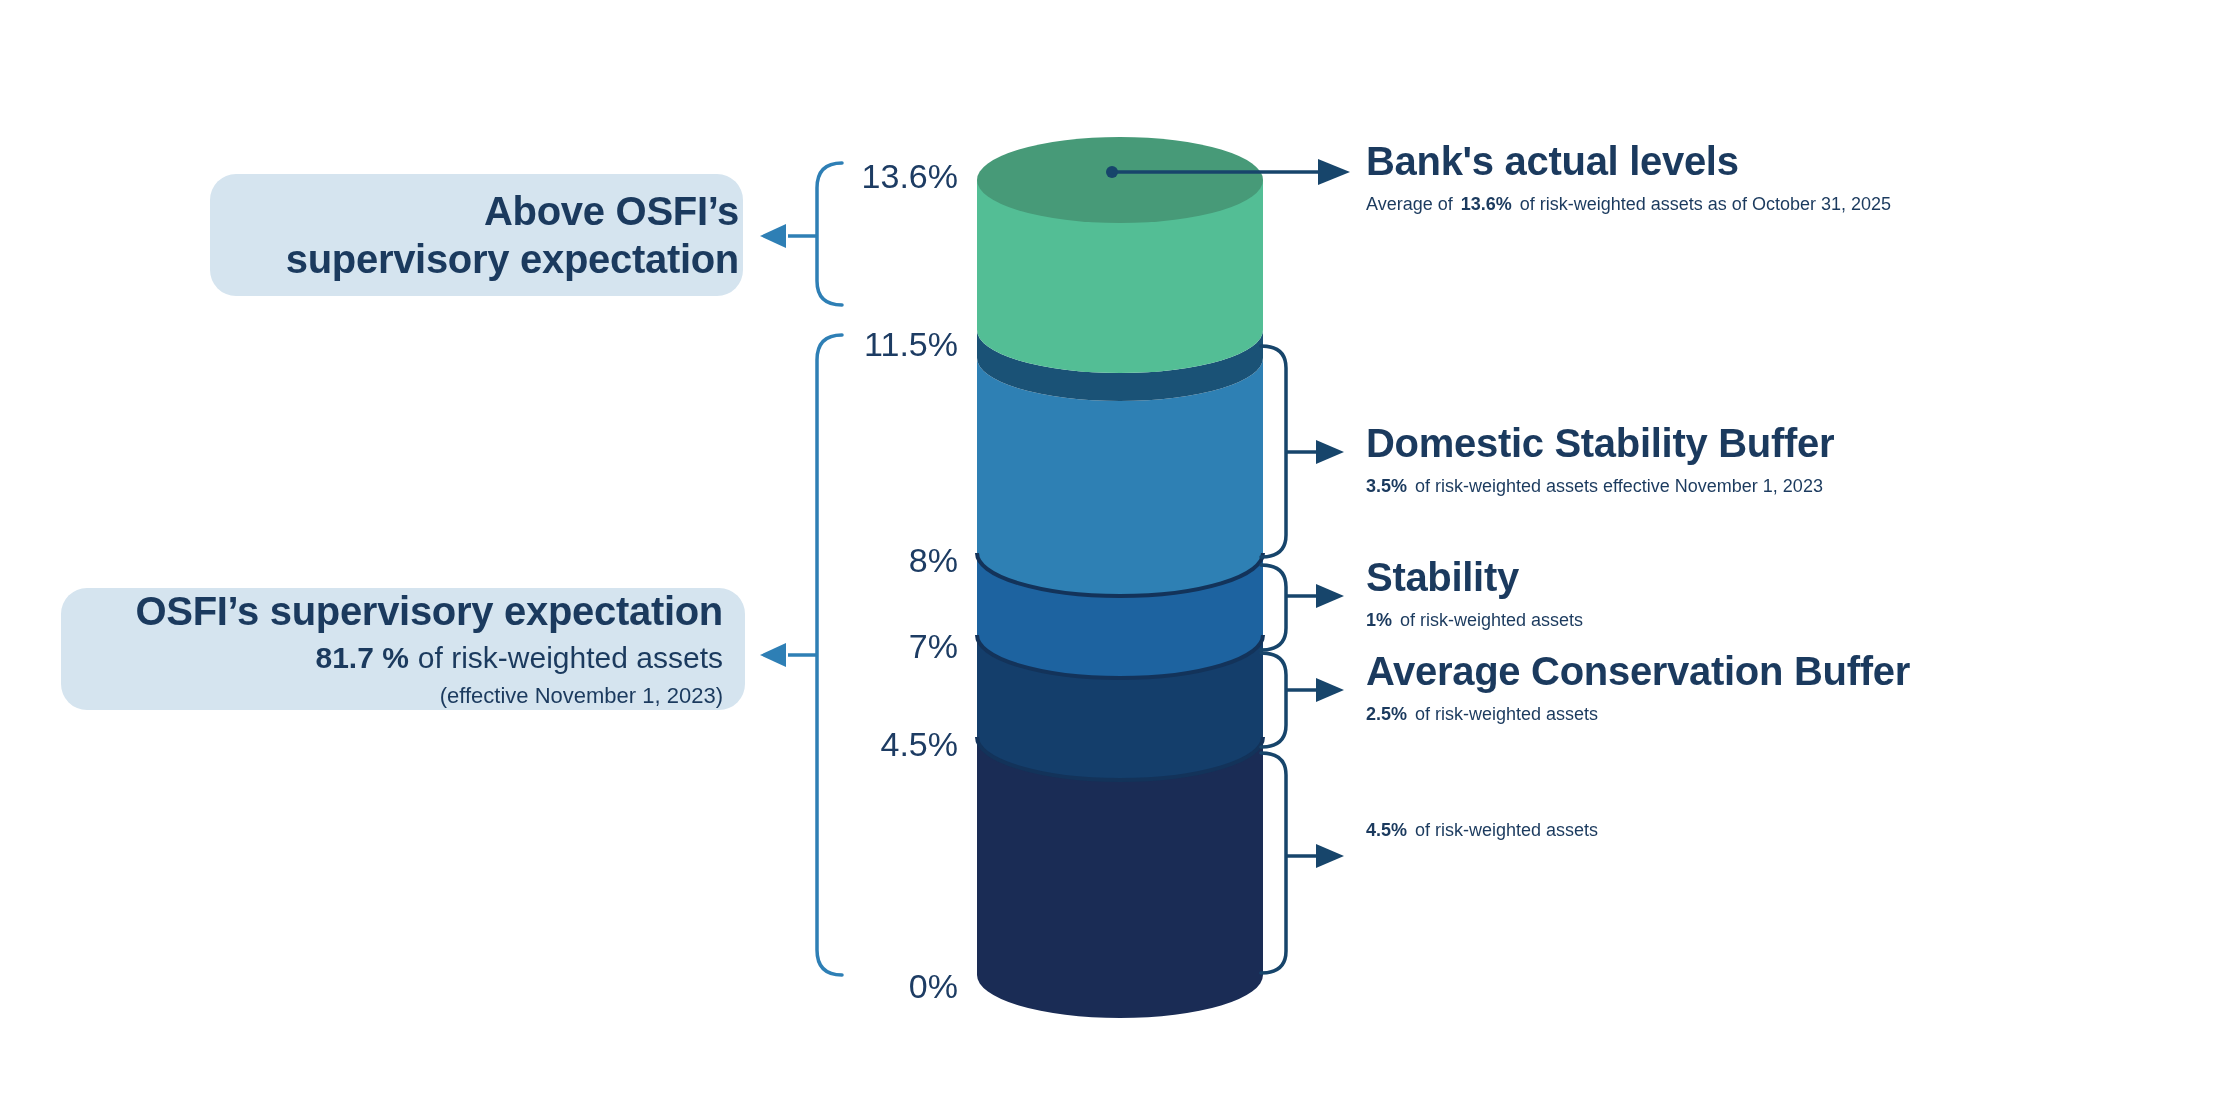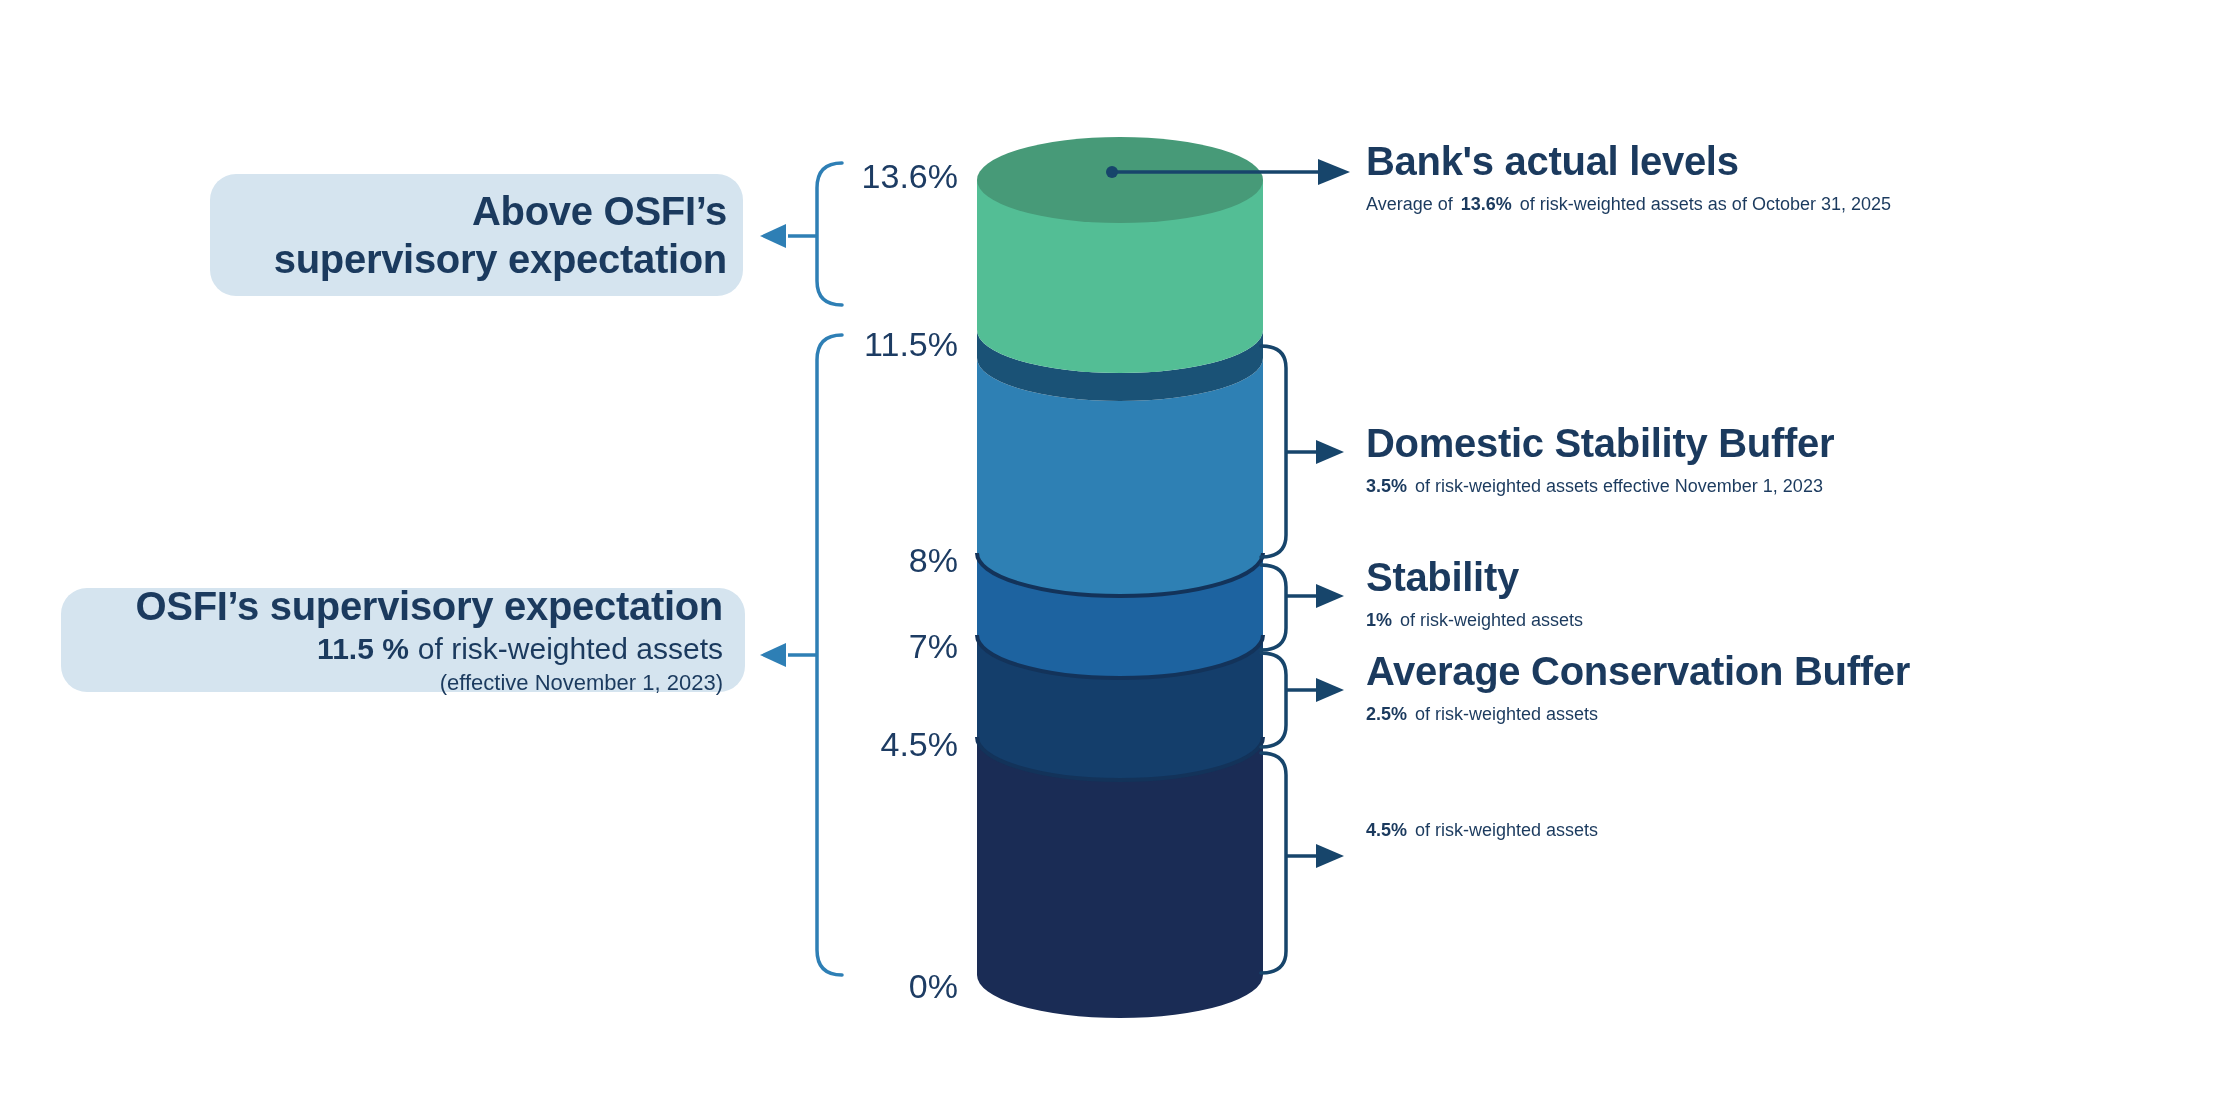--- a/index.html
+++ b/index.html
@@ -25,23 +25,23 @@
 
   
   .box{
     position:absolute;
     background:#d5e4ef;
     border-radius:26px;
     display:flex;flex-direction:column;
     justify-content:center;align-items:flex-end;
     box-sizing:border-box;
   }
-  .box1{left:210px;top:174px;width:533px;height:122px;padding-right:16px;}
+  .box1{left:210px;top:174px;width:533px;height:122px;padding-right:4px;}
   .box1-line{font-size:40px;font-weight:700;line-height:48px;letter-spacing:-0.3px;white-space:nowrap;}
-  .box2{left:61px;top:588px;width:684px;height:104px;padding-right:22px;}
+  .box2{left:61px;top:588px;width:684px;height:122px;padding-right:22px;justify-content:space-between;}
   .box2-title{font-size:40px;font-weight:700;line-height:46px;letter-spacing:-0.3px;white-space:nowrap;}
   .box2-sub{font-size:30px;line-height:36px;margin-top:2px;white-space:nowrap;}
   .box2-sub .v{font-weight:700;}
   .box2-sub .rest{font-weight:400;margin-left:9px;}
   .box2-note{font-size:22px;line-height:28px;font-weight:400;margin-top:2px;white-space:nowrap;}
 
   
   .rc{position:absolute;left:1366px;white-space:nowrap;}
   .rc-title{font-size:40px;font-weight:700;line-height:46px;letter-spacing:-0.3px;}
   .rc-desc{font-size:18px;line-height:34px;margin-top:3px;font-weight:400;}
@@ -119,21 +119,21 @@
   <div class="tick" style="top:720px">4.5%</div>
   <div class="tick" style="top:962px">0%</div>
 
   <div class="box box1">
     <div class="box1-line">Above OSFI’s</div>
     <div class="box1-line">supervisory expectation</div>
   </div>
 
   <div class="box box2">
     <div class="box2-title">OSFI’s supervisory expectation</div>
-    <div class="box2-sub"><span class="v">11.5 %</span><span class="rest">of risk-weighted assets</span></div>
+    <div class="box2-sub"><span class="v">81.7 %</span><span class="rest">of risk-weighted assets</span></div>
     <div class="box2-note">(effective November 1, 2023)</div>
   </div>
 
   <div class="rc" style="top:138px">
     <div class="rc-title">Bank's actual levels</div>
     <div class="rc-desc"><span class="lead">Average of</span><span class="v">13.6%</span><span class="rest">of risk-weighted assets as of October 31, 2025</span></div>
   </div>
 
   <div class="rc" style="top:420px">
     <div class="rc-title">Domestic Stability Buffer</div>

